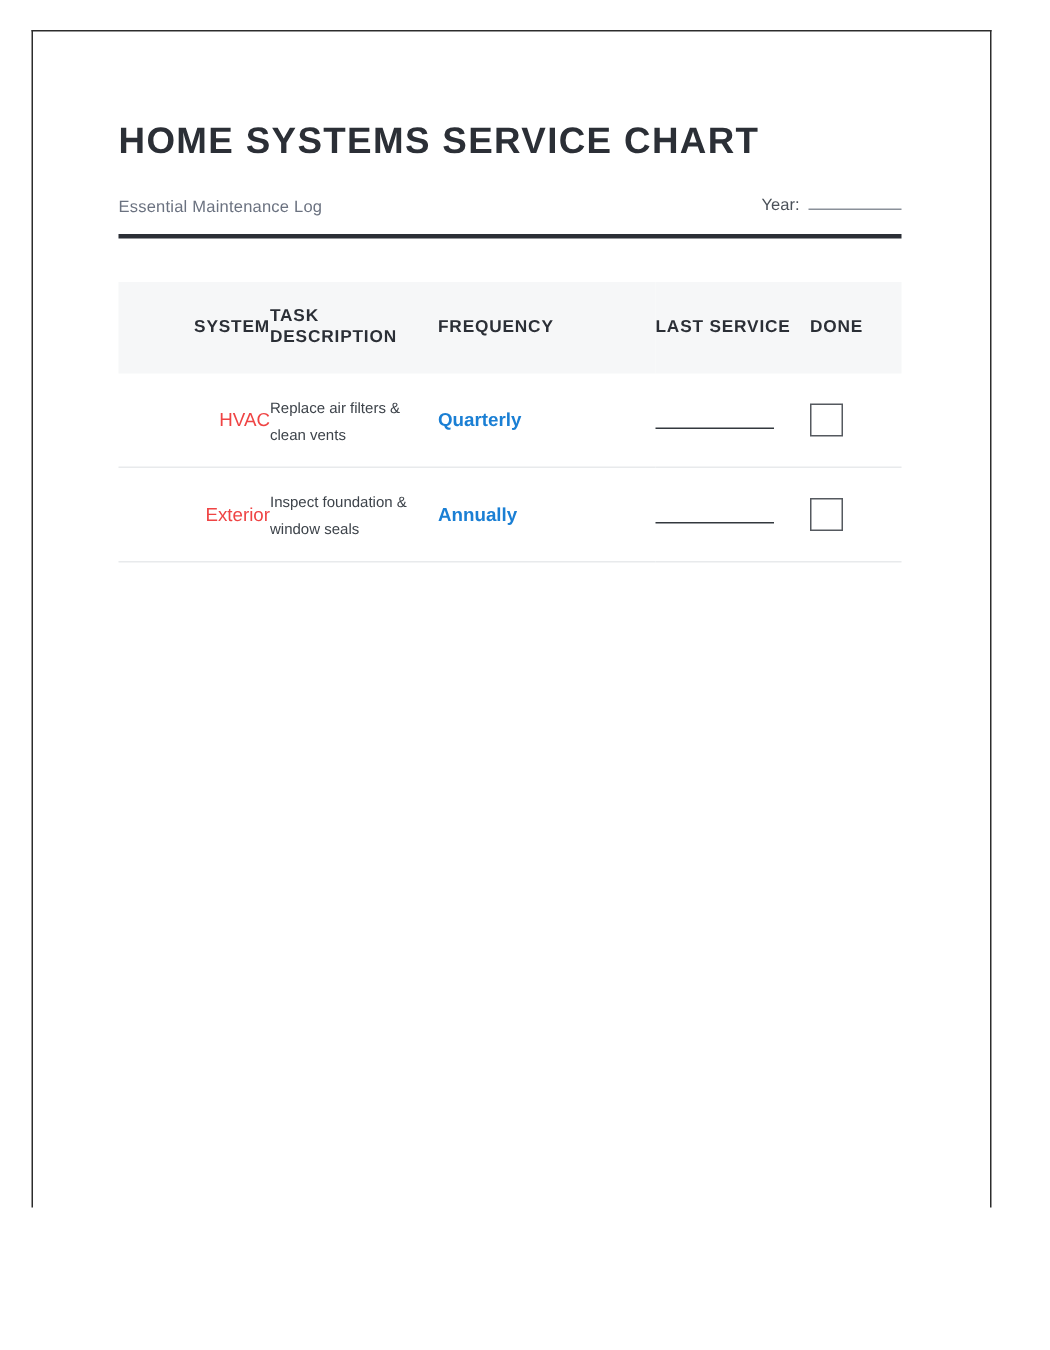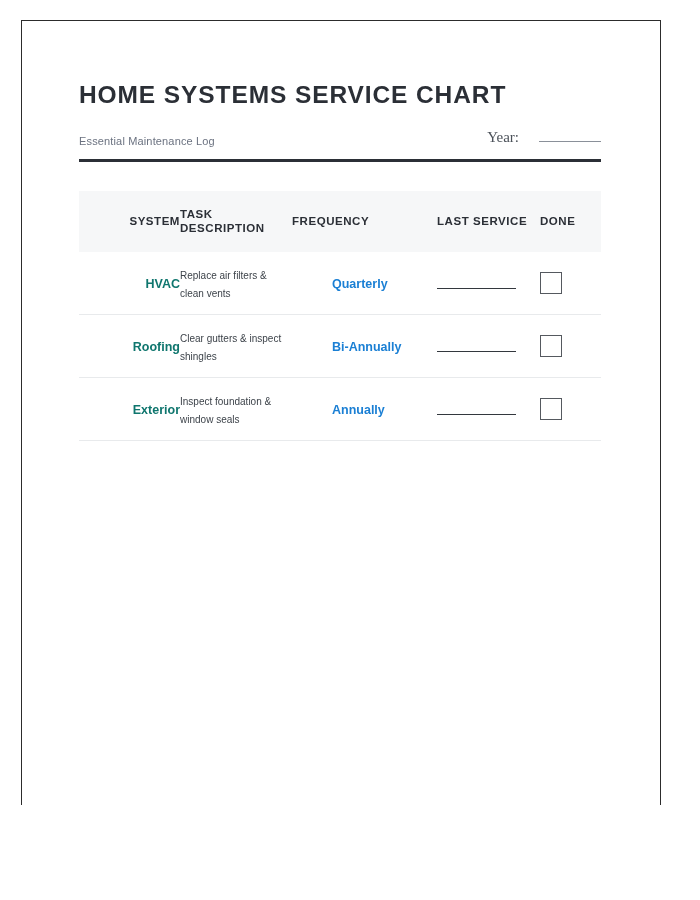--- a/index.html
+++ b/index.html
@@ -62,25 +62,24 @@
   .doc-subtitle {
     font-size: 11px;
     color: #6b7280;
     letter-spacing: 0.15px;
     padding-bottom: 1px;
   }
 
   .year-field {
     display: flex;
     align-items: baseline;
-    gap: 20px;
-    font-size: 15px;
+    gap: 6px;
+    font-size: 11px;
     color: #4b5159;
     padding-bottom: 2px;
-    font-family: Liberation Serif, serif;
   }
   .year-blank {
     display: inline-block;
     width: 62px;
     border-bottom: 1.2px solid #8a9099;
     height: 11px;
   }
 
   .rule-thick {
     margin-top: 11px;
@@ -121,36 +120,35 @@
   col.c-system    { width: 101px; }
   col.c-task      { width: 112px; }
   col.c-freq      { width: 145px; }
   col.c-last      { width: 103px; }
   col.c-done      { width: 61px; }
 
   th.h-system, td.d-system { padding-left: 13px; text-align: right; }
 
   .cell-system {
     font-size: 12.5px;
-    font-weight: bold;
-    color: #0f766e;
+    font-weight: normal;
+    color: #ef4444;
   }
 
   .cell-task {
     font-size: 10px;
     color: #3d434a;
     line-height: 1.34;
     padding-right: 10px;
   }
 
   .cell-freq {
     font-size: 12.5px;
     font-weight: bold;
     color: #1a7fd4;
-    margin-left: 40px;
   }
 
   .last-blank {
     display: block;
     width: 79px;
     border-bottom: 1.4px solid #33383e;
     height: 12px;
   }
 
   .done-box {
@@ -206,31 +204,20 @@
             <td><span class="cell-task">Replace air filters &amp; clean vents</span></td>
             <td><span class="cell-freq">Quarterly</span></td>
             <td>
               <span class="last-blank"></span>
             </td>
             <td>
               <span class="done-box"></span>
             </td>
           </tr>
           <tr>
-            <td class="d-system"><span class="cell-system">Roofing</span></td>
-            <td><span class="cell-task">Clear gutters &amp; inspect shingles</span></td>
-            <td><span class="cell-freq">Bi-Annually</span></td>
-            <td>
-              <span class="last-blank"></span>
-            </td>
-            <td>
-              <span class="done-box"></span>
-            </td>
-          </tr>
-          <tr>
             <td class="d-system"><span class="cell-system">Exterior</span></td>
             <td><span class="cell-task">Inspect foundation &amp; window seals</span></td>
             <td><span class="cell-freq">Annually</span></td>
             <td>
               <span class="last-blank"></span>
             </td>
             <td>
               <span class="done-box"></span>
             </td>
           </tr>

